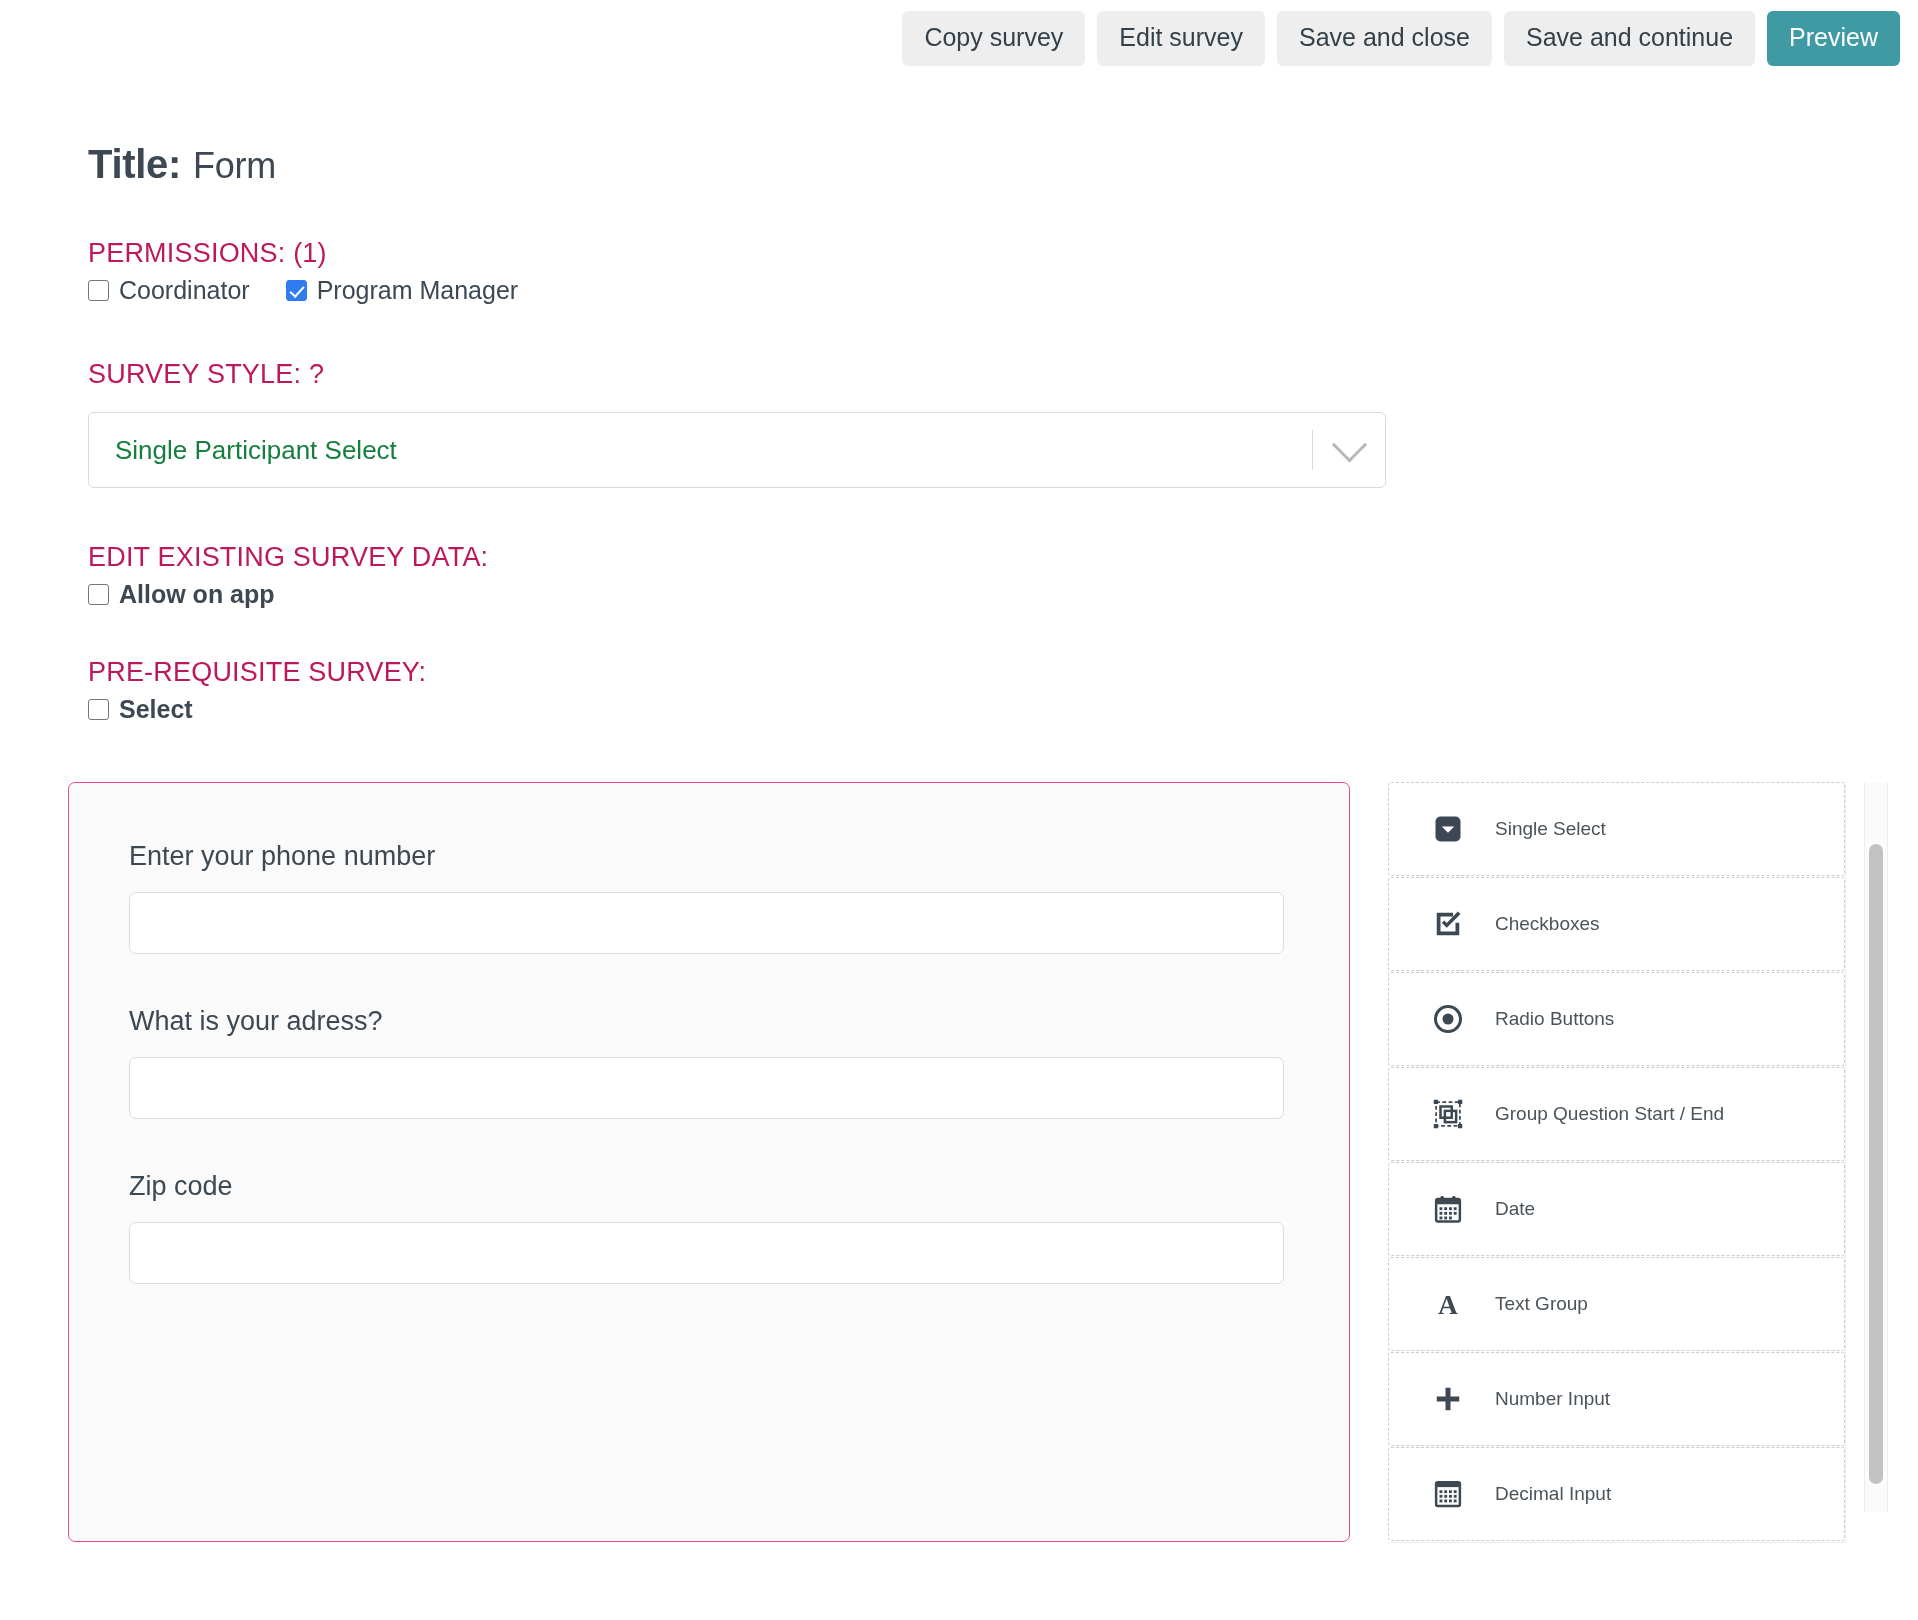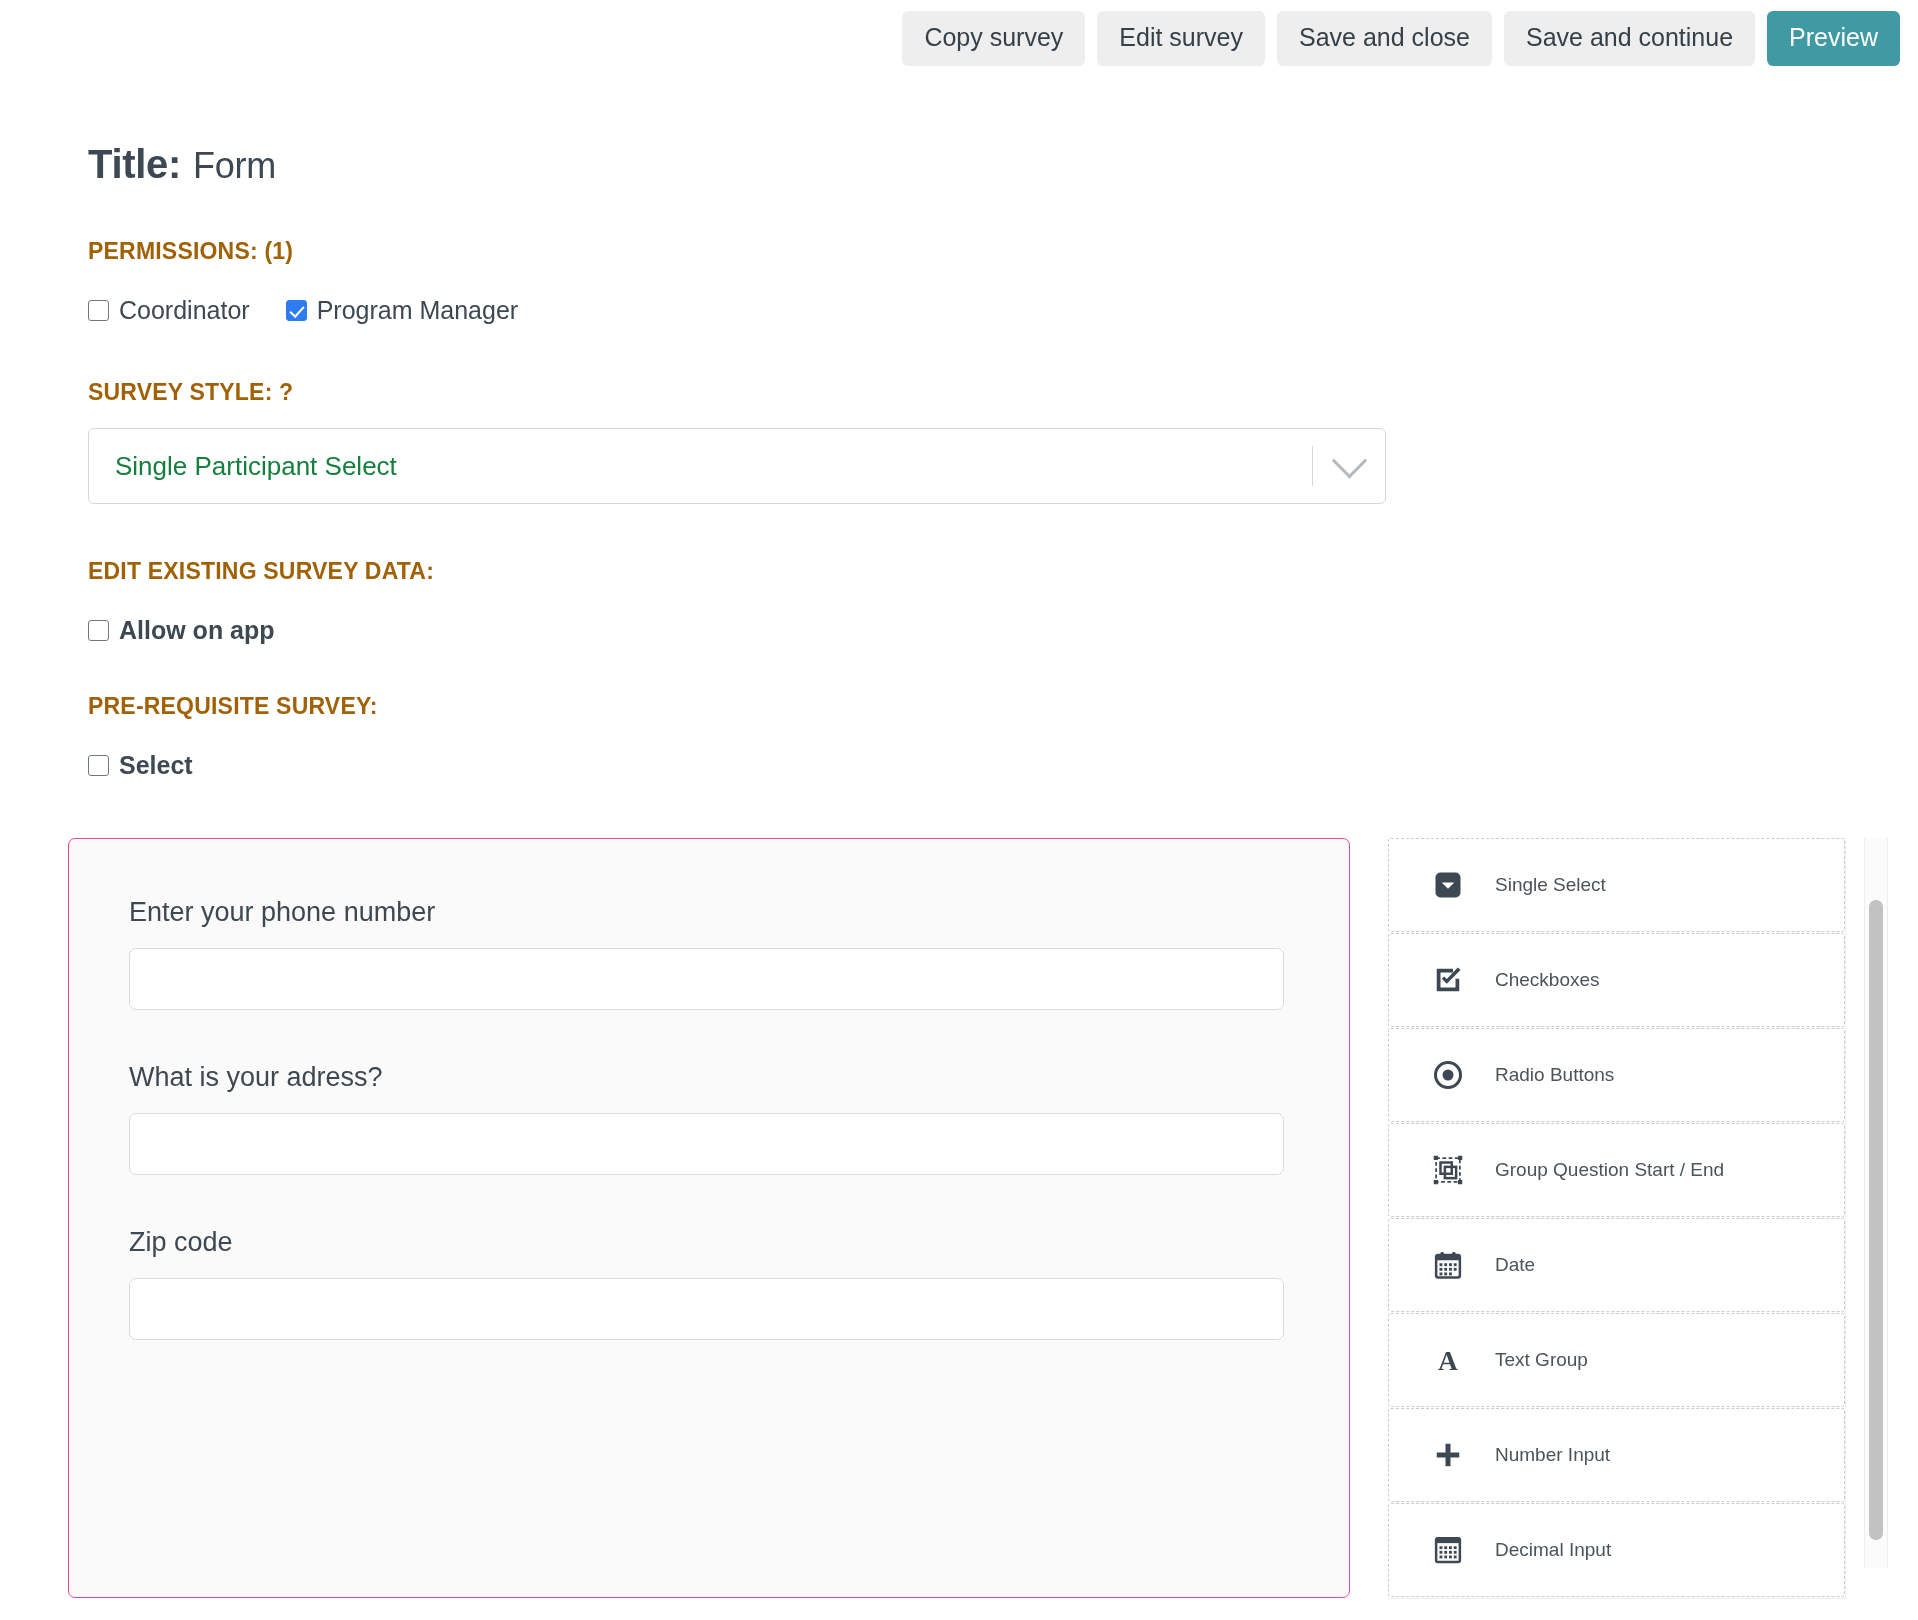--- a/index.html
+++ b/index.html
@@ -59,32 +59,32 @@
     color: #3d4852;
   }
   .title-value {
     font-weight: normal;
     color: #3d4852;
     margin-left: 12px;
     font-size: 36px;
   }
 
   .section-head {
-    font-size: 23px;
-    font-weight: bold;
+    font-size: 27px;
+    font-weight: normal;
     letter-spacing: 0.2px;
-    color: #a16207;
+    color: #be185d;
     margin-top: 54px;
   }
   .section-head.tight { margin-top: 48px; }
 
   .check-row {
     display: flex;
     align-items: center;
-    margin-top: 31px;
+    margin-top: 7px;
     gap: 10px;
     font-size: 25px;
   }
   .check-row .gap { width: 16px; }
 
   .cb {
     width: 21px;
     height: 21px;
     border: 1.6px solid #6f7780;
     border-radius: 3px;

